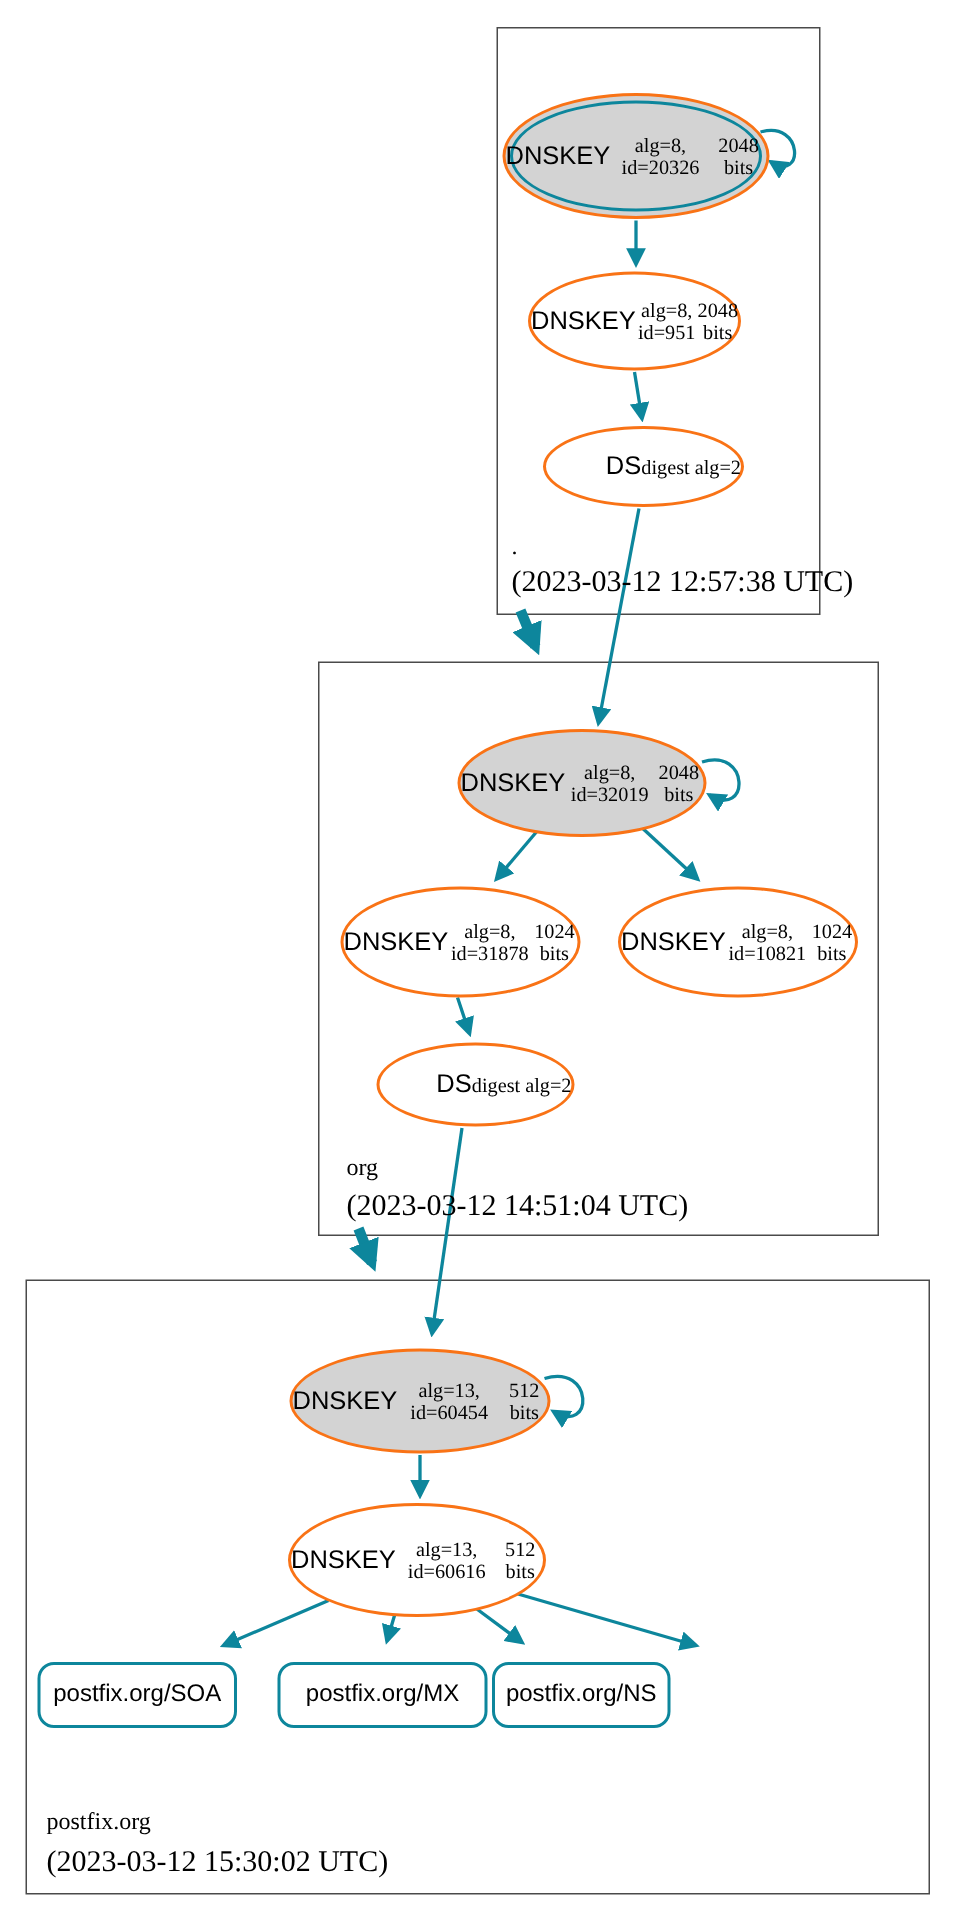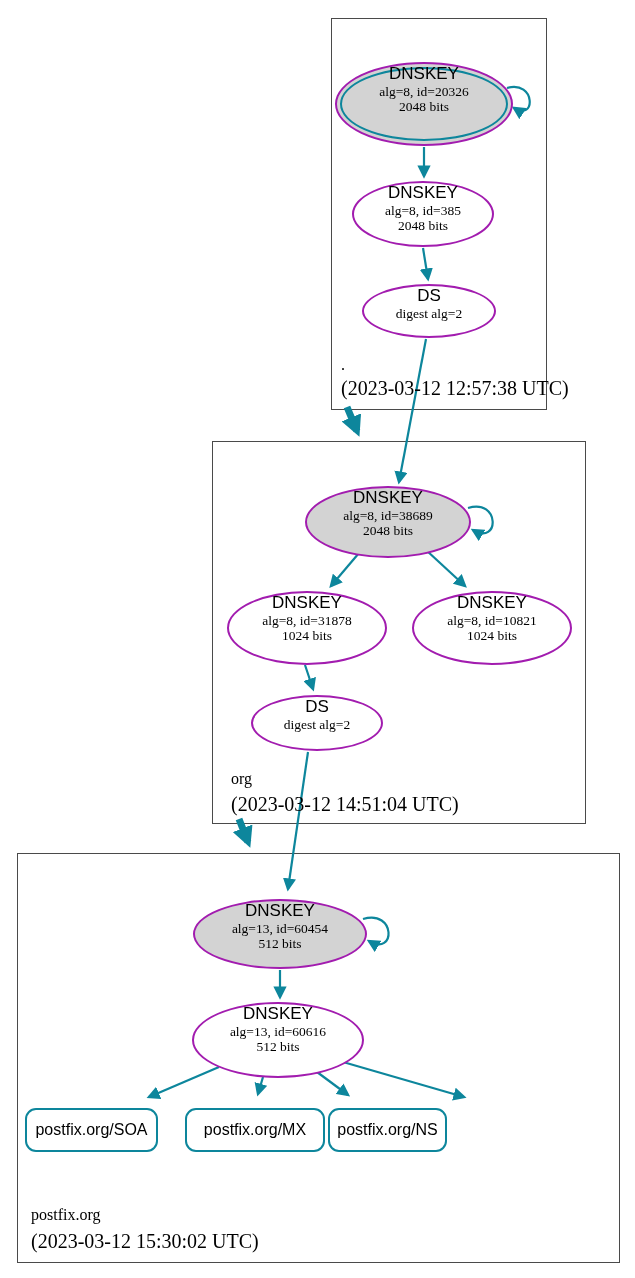--- a/index.html
+++ b/index.html
@@ -11,24 +11,24 @@
     overflow:hidden;
   }
   .zone-box{
     position:absolute;
     border:1px solid #4a4a4a;
     background:transparent;
   }
   svg.edges{position:absolute;left:0;top:0;width:635px;height:1278px;pointer-events:none;}
   .node{
     position:absolute;
-    border:2px solid #a21caf;
+    border:2px solid #f97316;
     border-radius:50%;
     background:#ffffff;
-    display:flex;flex-direction:column;align-items:center;justify-content:flex-start;
+    display:flex;flex-direction:row;align-items:center;justify-content:flex-end;
     text-align:center;
     box-sizing:border-box;
   }
   .node.ksk{background:#d3d3d3;}
   .inner-ring{
     position:absolute;inset:3px;
     border:2px solid #0d869c;border-radius:50%;
     pointer-events:none;
   }
   .title{
@@ -102,35 +102,35 @@
 
   <div class="node ksk" style="left:335px;top:62px;width:178px;height:84px">
     <div class="inner-ring"></div>
     <div class="title">DNSKEY</div>
     <div class="attr">alg=8, id=20326</div>
     <div class="attr">2048 bits</div>
   </div>
 
   <div class="node" style="left:352px;top:181px;width:142px;height:66px">
     <div class="title">DNSKEY</div>
-    <div class="attr">alg=8, id=385</div>
+    <div class="attr">alg=8, id=951</div>
     <div class="attr">2048 bits</div>
   </div>
 
   <div class="node" style="left:362px;top:284px;width:134px;height:54px">
     <div class="title">DS</div>
     <div class="attr">digest alg=2</div>
   </div>
 
   <div class="zone-name" style="left:341px;top:356px">.</div>
   <div class="zone-ts" style="left:341px;top:380px">(2023-03-12 12:57:38 UTC)</div>
 
   <div class="node ksk" style="left:305px;top:486px;width:166px;height:72px">
     <div class="title">DNSKEY</div>
-    <div class="attr">alg=8, id=38689</div>
+    <div class="attr">alg=8, id=32019</div>
     <div class="attr">2048 bits</div>
   </div>
 
   <div class="node" style="left:227px;top:591px;width:160px;height:74px">
     <div class="title">DNSKEY</div>
     <div class="attr">alg=8, id=31878</div>
     <div class="attr">1024 bits</div>
   </div>
 
   <div class="node" style="left:412px;top:591px;width:160px;height:74px">

